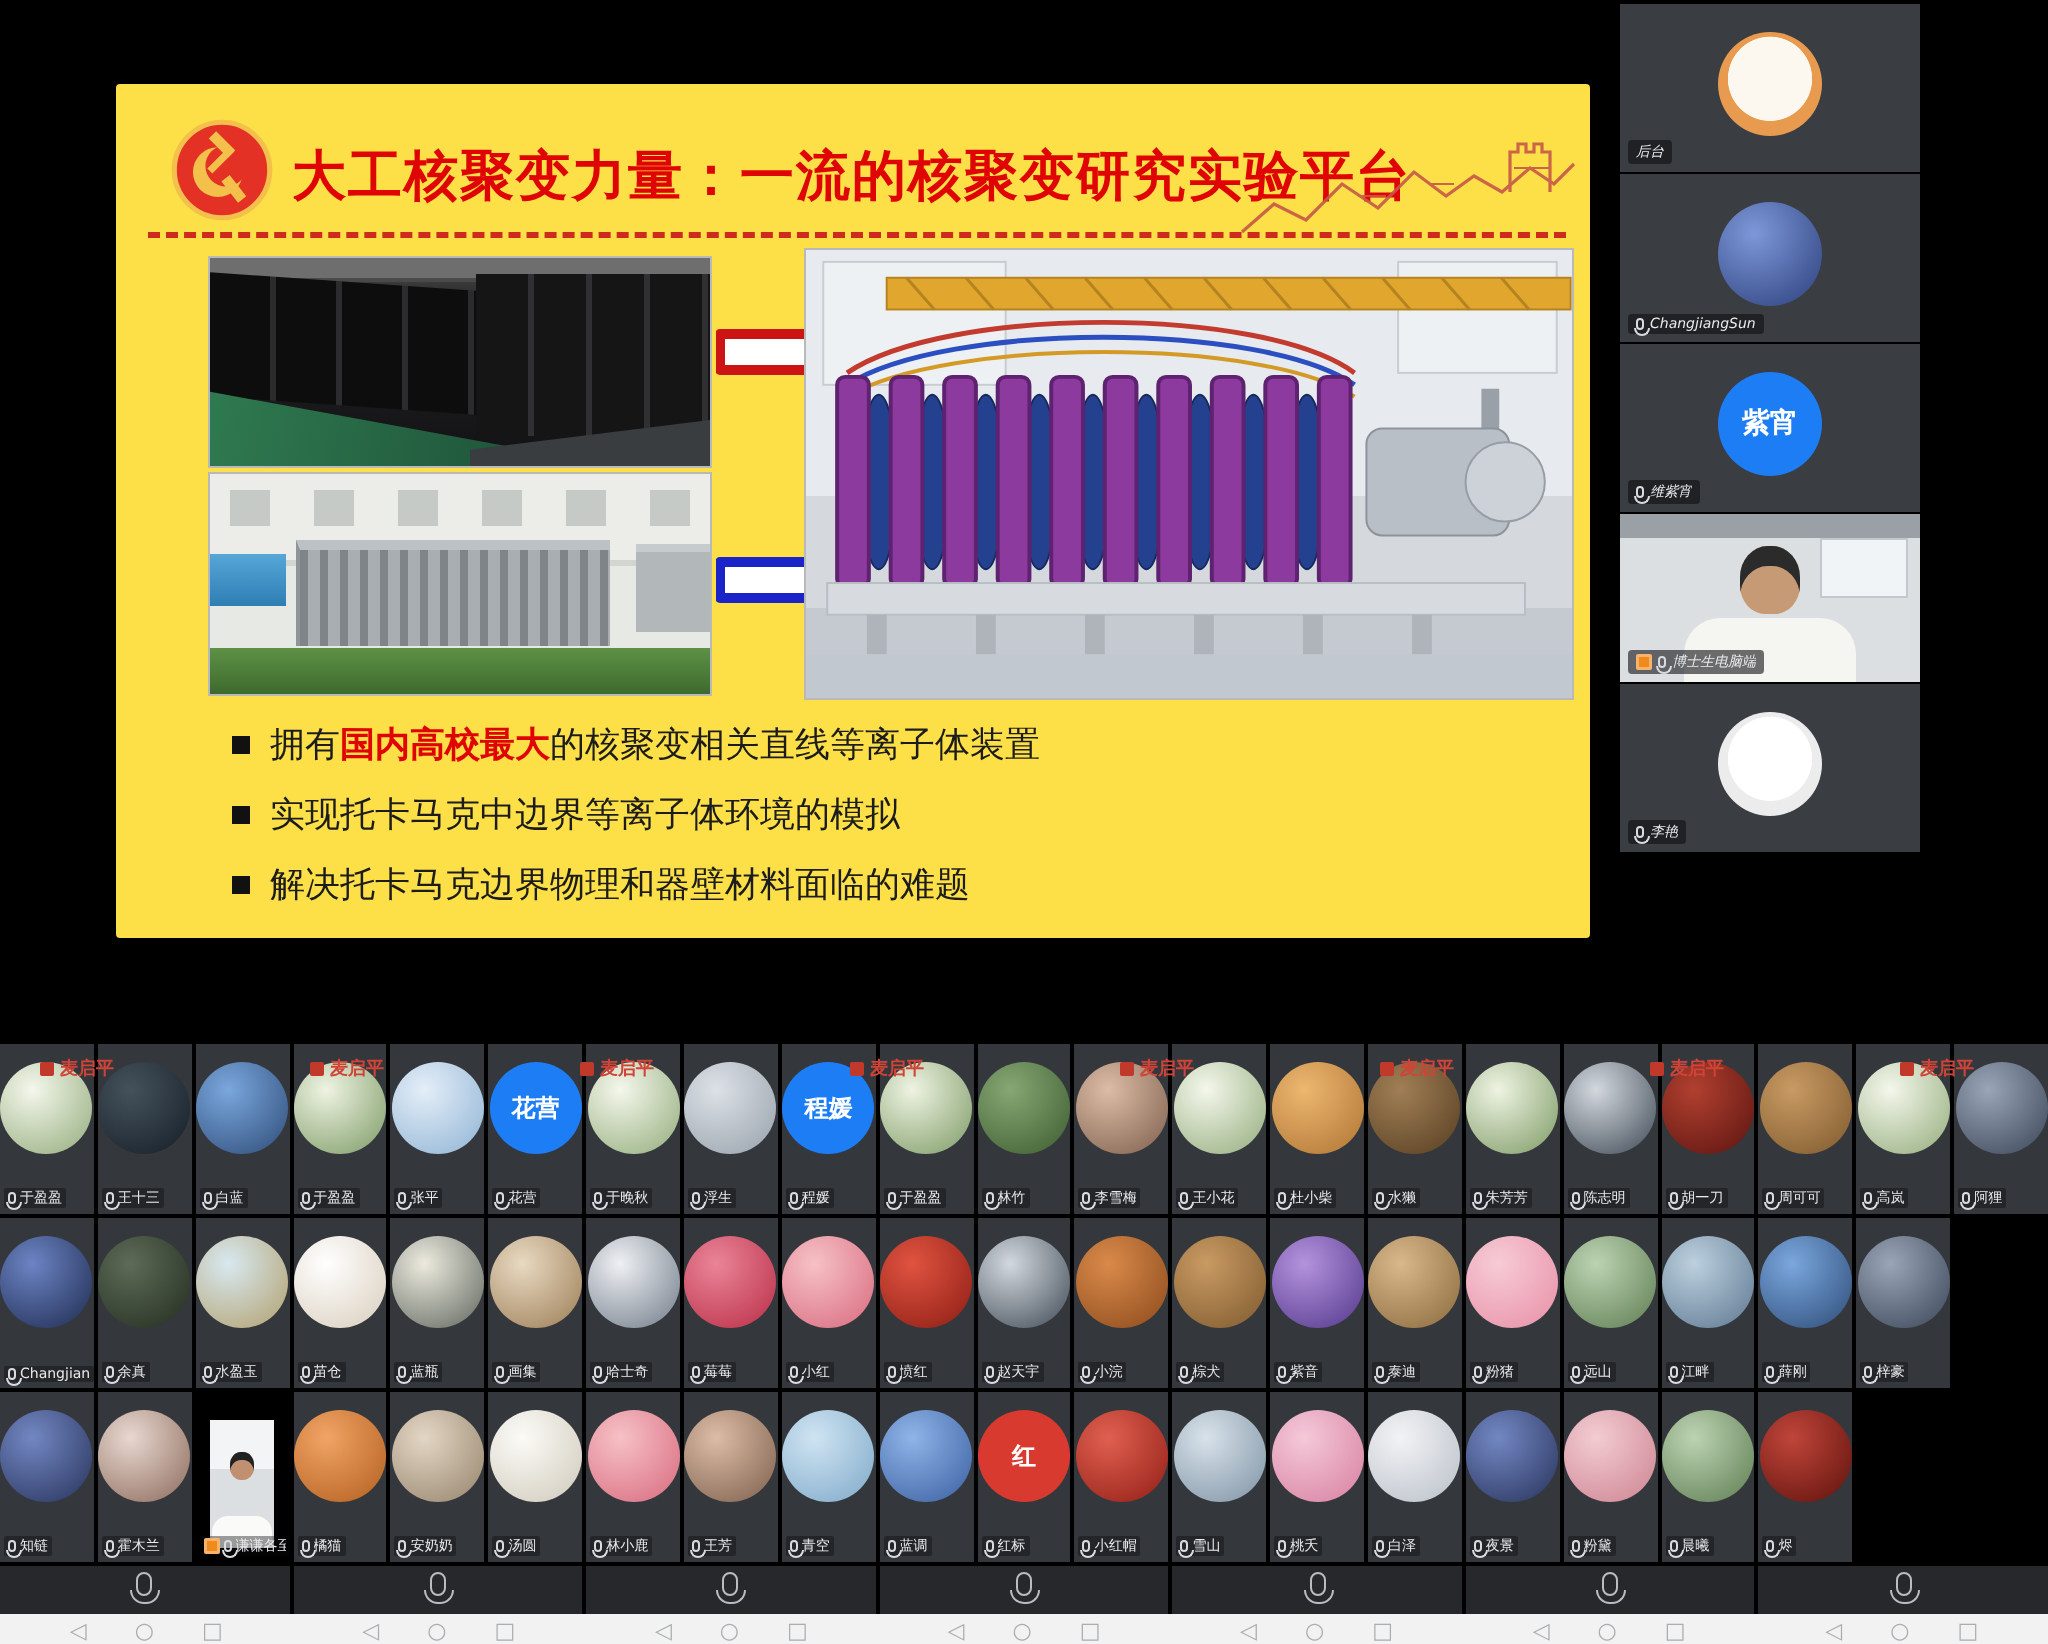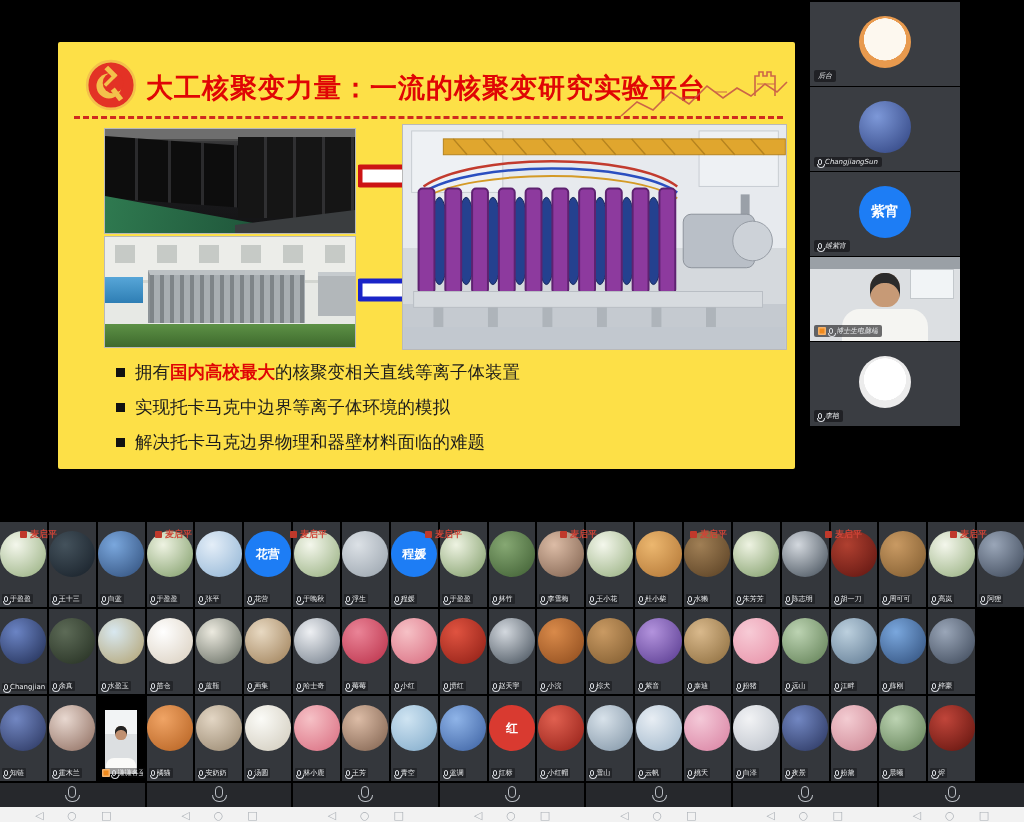--- a/index.html
+++ b/index.html
@@ -655,27 +655,20 @@
             </div>
           </div>
           <div class="cell">
             <div class="av" style="background: radial-gradient(circle at 35% 30%, rgb(216, 226, 234), rgb(126, 146, 164));"></div>
             <div class="namebar">
               <div class="mic"></div>
               <div class="nm">雪山</div>
             </div>
           </div>
           <div class="cell">
-            <div class="av" style="background: radial-gradient(circle at 35% 30%, rgb(232, 238, 244), rgb(157, 180, 200));"></div>
-            <div class="namebar">
-              <div class="mic"></div>
-              <div class="nm">云帆</div>
-            </div>
-          </div>
-          <div class="cell">
             <div class="av" style="background: radial-gradient(circle at 35% 30%, rgb(244, 201, 216), rgb(216, 127, 160));"></div>
             <div class="namebar">
               <div class="mic"></div>
               <div class="nm">桃夭</div>
             </div>
           </div>
           <div class="cell">
             <div class="av" style="background: radial-gradient(circle at 35% 30%, rgb(242, 243, 245), rgb(185, 191, 200));"></div>
             <div class="namebar">
               <div class="mic"></div>

